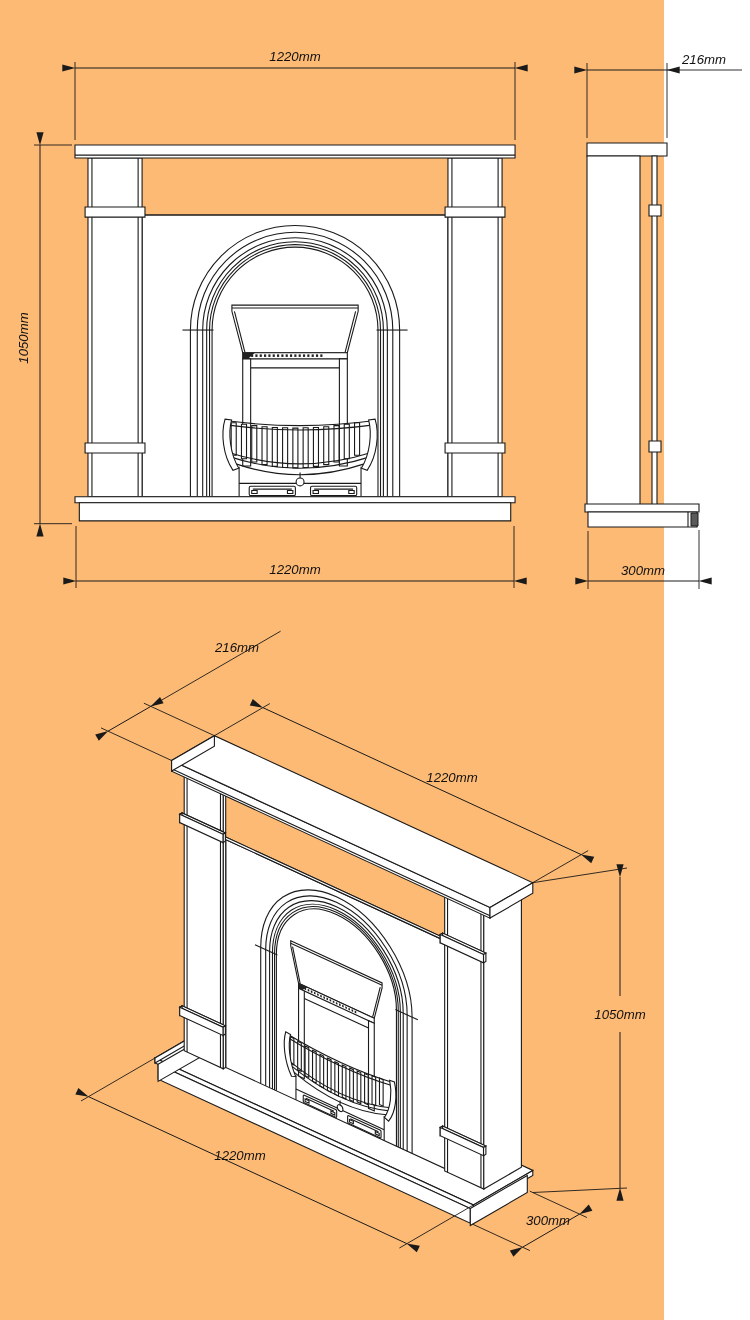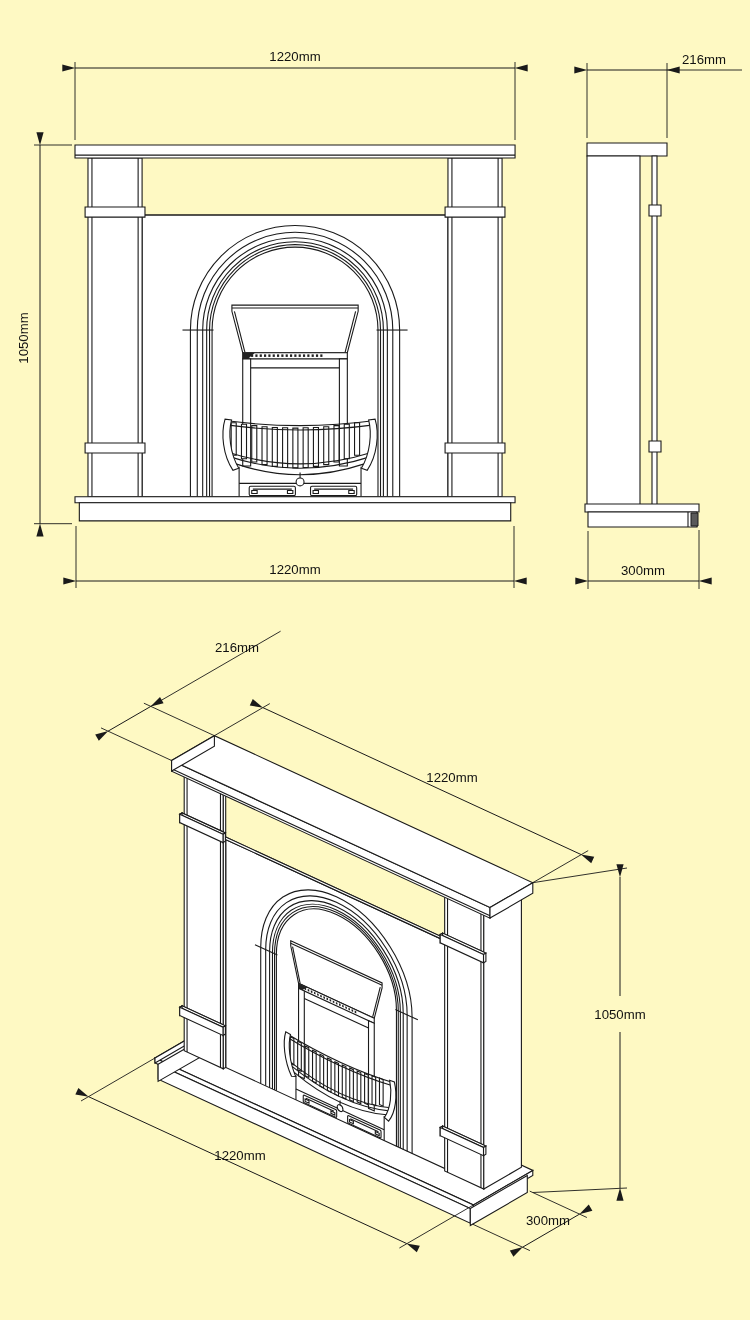--- a/index.html
+++ b/index.html
@@ -1,16 +1,16 @@
 <!DOCTYPE html>
 <html><head>
 <meta charset="utf-8">
 <style>
   html,body{margin:0;padding:0;background:#ffffff;}
-  .page{width:750px;height:1320px;background:#fef9c3;position:relative;font-family:"Liberation Sans",sans-serif;}
+  .page{width:664px;height:1320px;background:#fdba74;position:relative;font-family:"Liberation Sans",sans-serif;font-style:italic;}
   svg{display:block;}
   .ln{fill:none;stroke:#1a1a1a;stroke-width:1.1;vector-effect:non-scaling-stroke;stroke-linejoin:miter;stroke-linecap:butt;}
   .wf{fill:#ffffff;stroke:#1a1a1a;stroke-width:1.1;vector-effect:non-scaling-stroke;stroke-linejoin:miter;}
   .dk{fill:#222222;stroke:none;}
   .gy{fill:#5a5a5a;stroke:#1a1a1a;stroke-width:1;vector-effect:non-scaling-stroke;}
   .dim{fill:none;stroke:#1a1a1a;stroke-width:1;}
   .ext{fill:none;stroke:#1a1a1a;stroke-width:0.9;}
   .dimtext{font-family:"Liberation Sans",sans-serif;font-size:13.2px;fill:#111111;}
 </style>
 </head>

